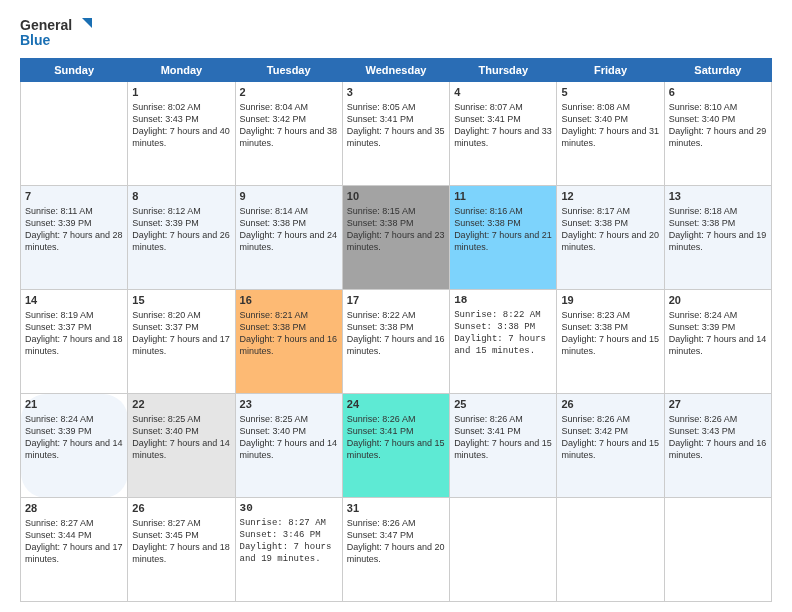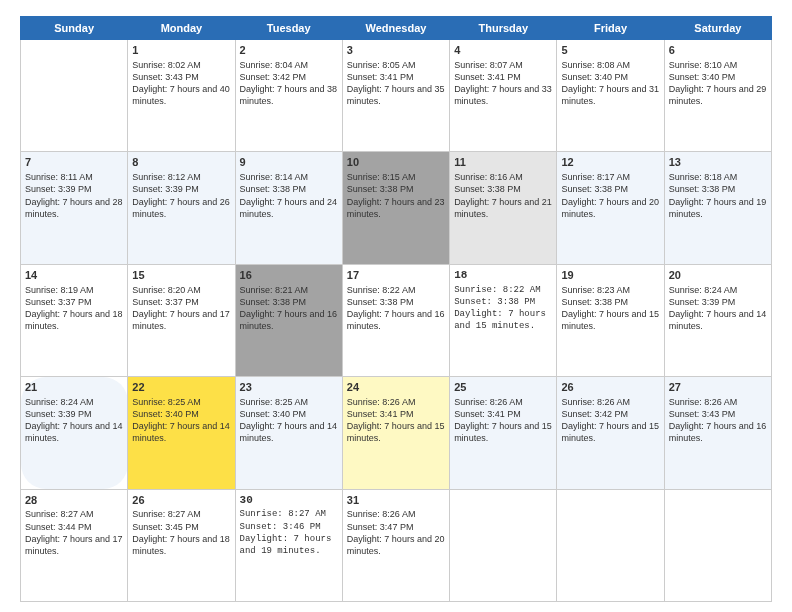--- a/index.html
+++ b/index.html
@@ -87,20 +87,37 @@
     }
     .calendar thead tr th {
       background-color: #2a6db5 !important;
       text-align: center;
     }
   </style>
 </head>
 <body>
 
 <div class="page">
+  <div class="header">
+    <div class="logo">
+  <div style="display:flex;flex-direction:column;align-items:flex-start;">
+    <div style="display:flex;align-items:center;gap:2px;">
+      <span style="font-size:14px;font-weight:bold;color:#333;">General</span>
+      <svg width="18" height="18" viewBox="0 0 18 18">
+        <polygon points="8,2 18,2 18,12" fill="#1a6fb3"></polygon>
+      </svg>
+    </div>
+    <span style="font-size:14px;font-weight:bold;color:#1a6fb3;margin-top:-2px;">Blue</span>
+  </div>
+</div>
+    <div class="title-block">
+      <div class="month-title"></div>
+      <div class="location"></div>
+    </div>
+  </div>
 
   <table class="calendar">
     <thead>
       <tr>
       <th>Sunday</th>
           <th>Monday</th>
           <th>Tuesday</th>
           <th>Wednesday</th>
           <th>Thursday</th>
           <th>Friday</th>
@@ -145,21 +162,21 @@
             <div class="cell-content">Sunrise: 8:12 AM<br>Sunset: 3:39 PM<br>Daylight: 7 hours and 26 minutes.</div>
           </td>
           <td style="background-color: rgb(240, 245, 251);">
             <span class="day-number">9</span>
             <div class="cell-content">Sunrise: 8:14 AM<br>Sunset: 3:38 PM<br>Daylight: 7 hours and 24 minutes.</div>
           </td>
           <td style="background-color: #a3a3a3;">
             <span class="day-number">10</span>
             <div class="cell-content">Sunrise: 8:15 AM<br>Sunset: 3:38 PM<br>Daylight: 7 hours and 23 minutes.</div>
           </td>
-          <td style="background-color: #e5e5e5;">
+          <td style="background-color: #7dd3fc;">
             <span class="day-number">11</span>
             <div class="cell-content">Sunrise: 8:16 AM<br>Sunset: 3:38 PM<br>Daylight: 7 hours and 21 minutes.</div>
           </td>
           <td style="background-color: rgb(240, 245, 251);">
             <span class="day-number">12</span>
             <div class="cell-content">Sunrise: 8:17 AM<br>Sunset: 3:38 PM<br>Daylight: 7 hours and 20 minutes.</div>
           </td>
           <td style="background-color: rgb(240, 245, 251);">
             <span class="day-number">13</span>
             <div class="cell-content">Sunrise: 8:18 AM<br>Sunset: 3:38 PM<br>Daylight: 7 hours and 19 minutes.</div>
@@ -167,21 +184,21 @@
         </tr>
         <tr>
           <td style="background-color: rgb(255, 255, 255); margin-left: 40px;">
             <span class="day-number">14</span>
             <div class="cell-content">Sunrise: 8:19 AM<br>Sunset: 3:37 PM<br>Daylight: 7 hours and 18 minutes.</div>
           </td>
           <td style="background-color: rgb(255, 255, 255);">
             <span class="day-number">15</span>
             <div class="cell-content">Sunrise: 8:20 AM<br>Sunset: 3:37 PM<br>Daylight: 7 hours and 17 minutes.</div>
           </td>
-          <td style="background-color: #a3a3a3;">
+          <td style="background-color: #fdba74;">
             <span class="day-number">16</span>
             <div class="cell-content">Sunrise: 8:21 AM<br>Sunset: 3:38 PM<br>Daylight: 7 hours and 16 minutes.</div>
           </td>
           <td style="background-color: rgb(255, 255, 255);">
             <span class="day-number">17</span>
             <div class="cell-content">Sunrise: 8:22 AM<br>Sunset: 3:38 PM<br>Daylight: 7 hours and 16 minutes.</div>
           </td>
           <td style="background-color: rgb(255, 255, 255); font-family: Liberation Mono, monospace;">
             <span class="day-number">18</span>
             <div class="cell-content">Sunrise: 8:22 AM<br>Sunset: 3:38 PM<br>Daylight: 7 hours and 15 minutes.</div>
@@ -193,29 +210,29 @@
           <td style="background-color: rgb(255, 255, 255);">
             <span class="day-number">20</span>
             <div class="cell-content">Sunrise: 8:24 AM<br>Sunset: 3:39 PM<br>Daylight: 7 hours and 14 minutes.</div>
           </td>
         </tr>
         <tr>
           <td style="background-color: rgb(240, 245, 251); border-radius: 25px;">
             <span class="day-number">21</span>
             <div class="cell-content">Sunrise: 8:24 AM<br>Sunset: 3:39 PM<br>Daylight: 7 hours and 14 minutes.</div>
           </td>
-          <td style="background-color: #fde047;">
+          <td style="background-color: #e5e5e5;">
             <span class="day-number">22</span>
             <div class="cell-content">Sunrise: 8:25 AM<br>Sunset: 3:40 PM<br>Daylight: 7 hours and 14 minutes.</div>
           </td>
           <td style="background-color: rgb(240, 245, 251);">
             <span class="day-number">23</span>
             <div class="cell-content">Sunrise: 8:25 AM<br>Sunset: 3:40 PM<br>Daylight: 7 hours and 14 minutes.</div>
           </td>
-          <td style="background-color: #fef9c3;">
+          <td style="background-color: #5eead4;">
             <span class="day-number">24</span>
             <div class="cell-content">Sunrise: 8:26 AM<br>Sunset: 3:41 PM<br>Daylight: 7 hours and 15 minutes.</div>
           </td>
           <td style="background-color: rgb(240, 245, 251);">
             <span class="day-number">25</span>
             <div class="cell-content">Sunrise: 8:26 AM<br>Sunset: 3:41 PM<br>Daylight: 7 hours and 15 minutes.</div>
           </td>
           <td style="background-color: rgb(240, 245, 251);">
             <span class="day-number">26</span>
             <div class="cell-content">Sunrise: 8:26 AM<br>Sunset: 3:42 PM<br>Daylight: 7 hours and 15 minutes.</div>

